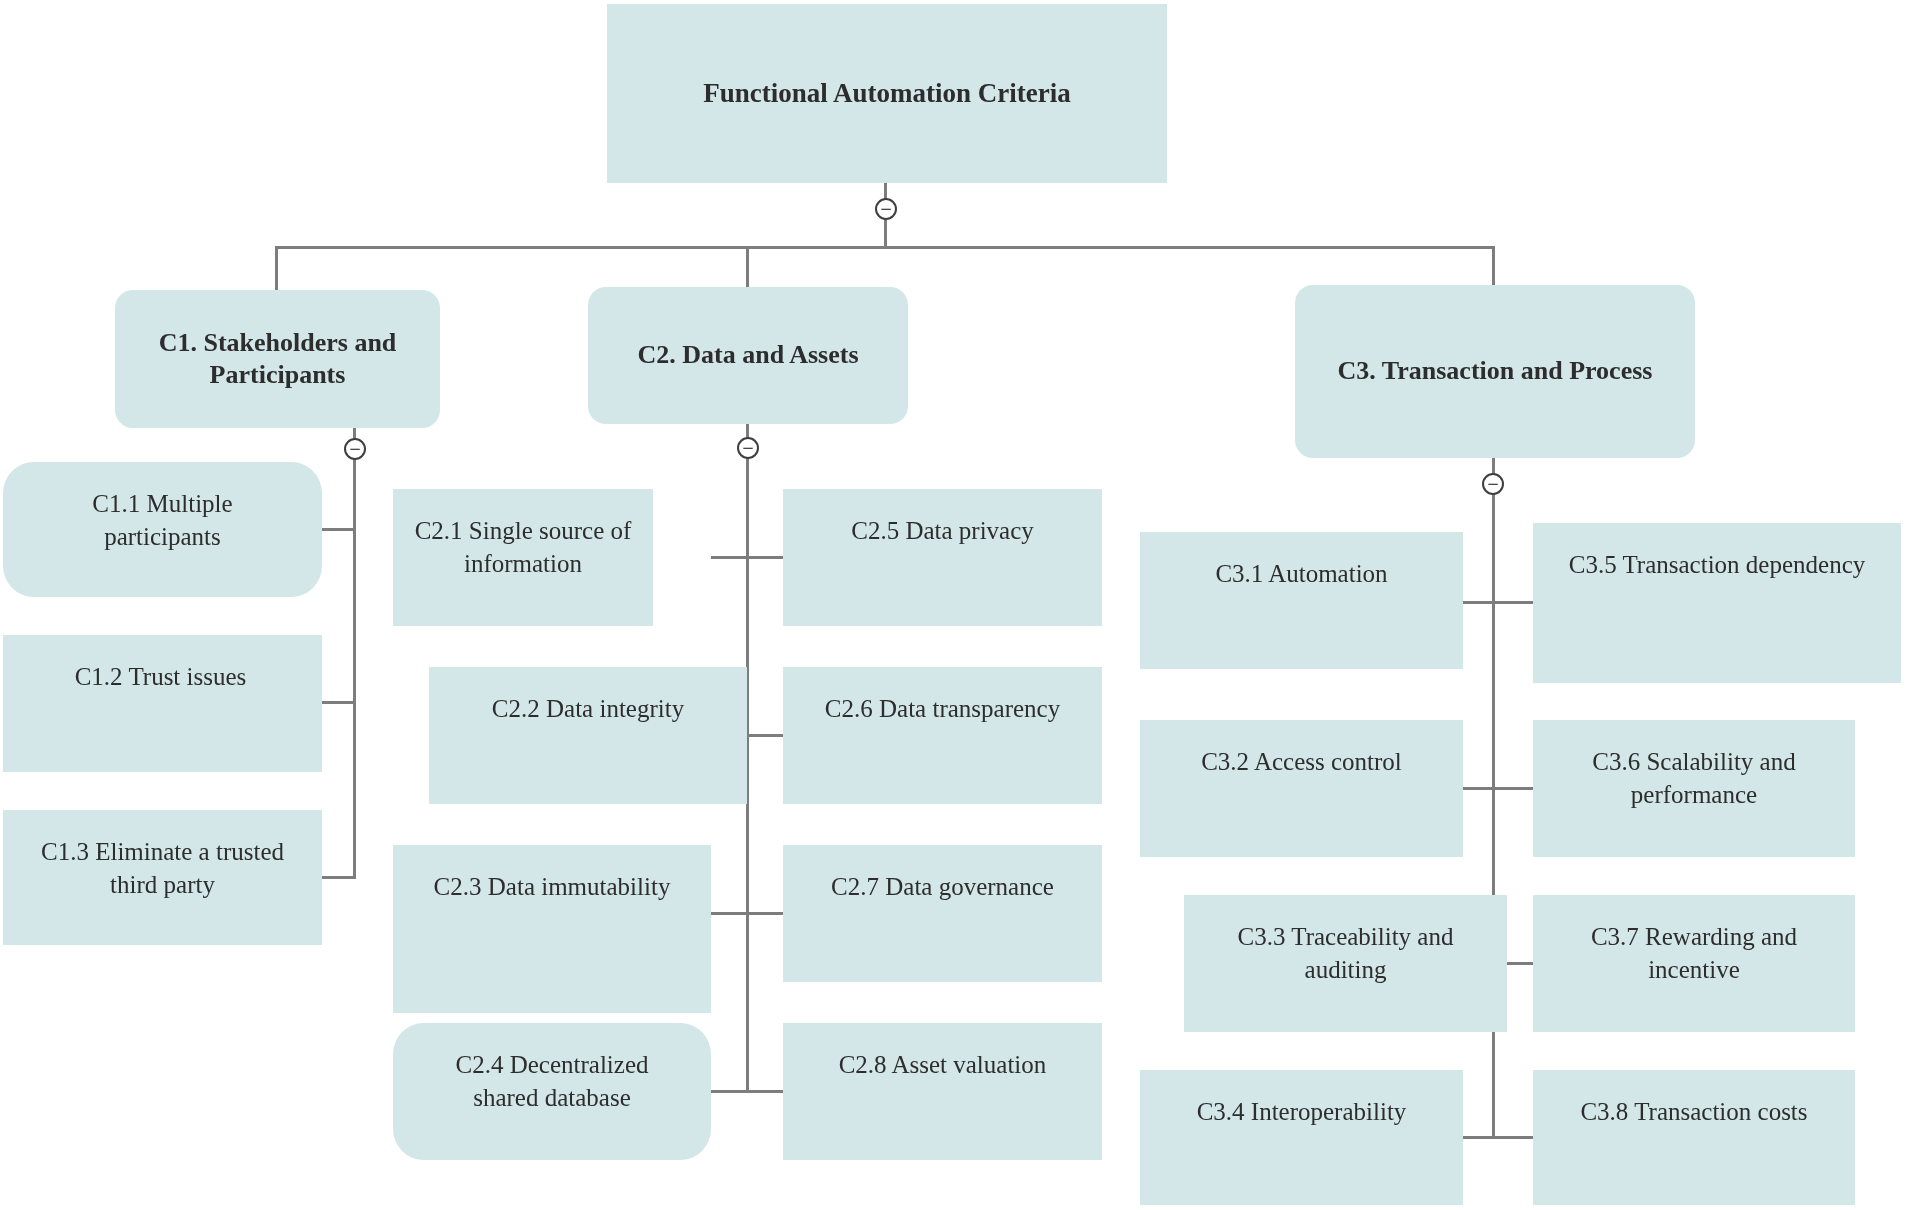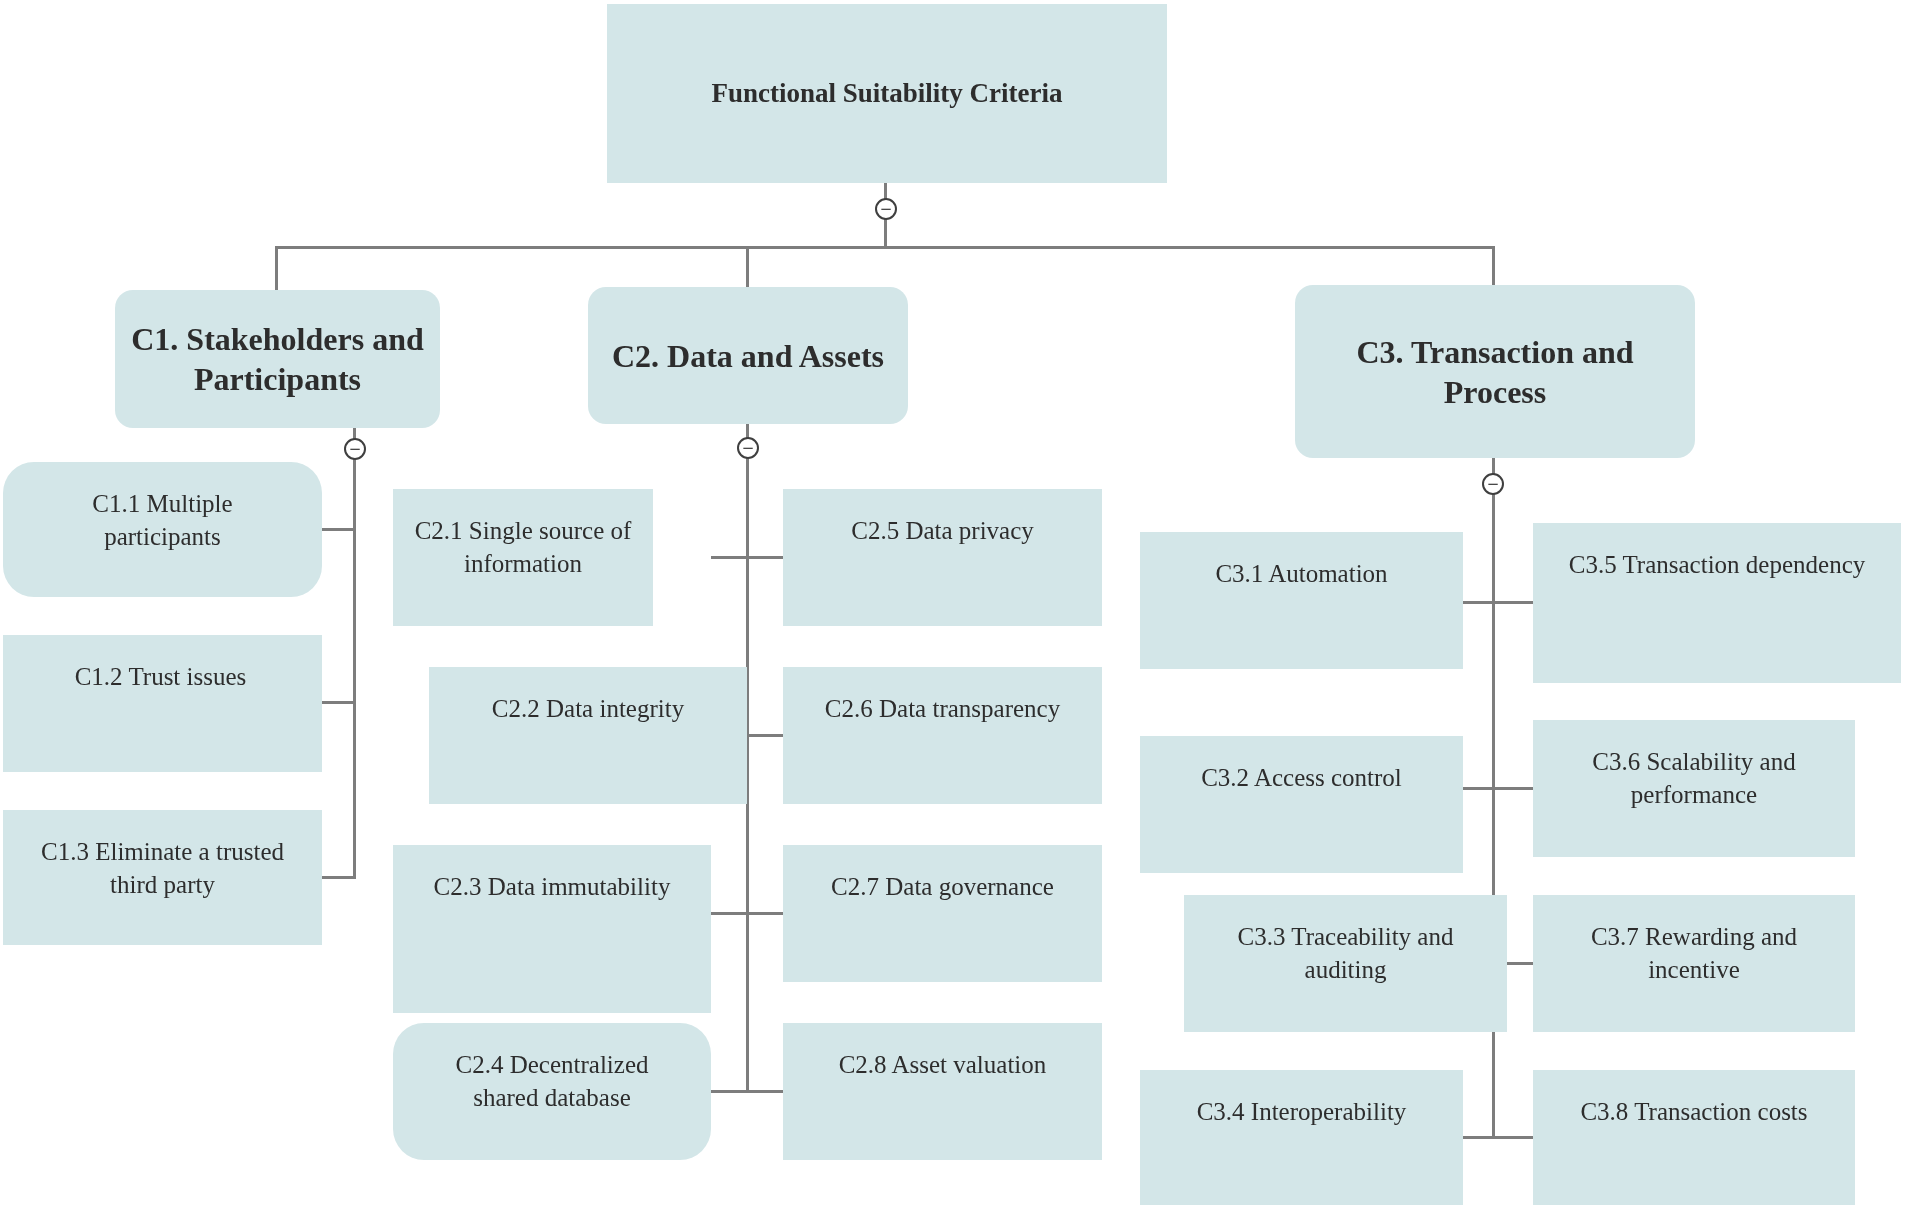--- a/index.html
+++ b/index.html
@@ -17,21 +17,21 @@
     background: #d3e6e8;
     display: flex;
     justify-content: center;
     text-align: center;
     box-sizing: border-box;
   }
   .node span { display: block; }
   .parent {
     align-items: center;
     font-weight: bold;
-    font-size: 32px;
+    font-size: 26px;
     border-radius: 18px;
     line-height: 1.25;
     padding: 0 14px;
   }
   .rootnode {
     align-items: center;
     font-weight: bold;
     font-size: 27px;
     border-radius: 0;
     padding: 0 14px;
@@ -87,21 +87,21 @@
   <div class="line" style="left:711px; top:734px; width:72px; height:3px;"></div>
   <div class="line" style="left:711px; top:912px; width:72px; height:3px;"></div>
   <div class="line" style="left:711px; top:1090px; width:72px; height:3px;"></div>
 
   <div class="line" style="left:1463px; top:601px; width:70px; height:3px;"></div>
   <div class="line" style="left:1463px; top:787px; width:70px; height:3px;"></div>
   <div class="line" style="left:1463px; top:962px; width:70px; height:3px;"></div>
   <div class="line" style="left:1463px; top:1136px; width:70px; height:3px;"></div>
 
   <div class="node rootnode" style="left:607px; top:4px; width:560px; height:179px;">
-    <span>Functional Suitability Criteria</span>
+    <span>Functional Automation Criteria</span>
   </div>
 
   <div class="node parent" style="left:115px; top:290px; width:325px; height:138px;">
     <span>C1. Stakeholders and Participants</span>
   </div>
   <div class="node parent" style="left:588px; top:287px; width:320px; height:137px;">
     <span>C2. Data and Assets</span>
   </div>
   <div class="node parent" style="left:1295px; top:285px; width:400px; height:173px;">
     <span>C3. Transaction and Process</span>
@@ -139,21 +139,21 @@
   <div class="node child" style="left:783px; top:845px; width:319px; height:137px;">
     <span>C2.7 Data governance</span>
   </div>
   <div class="node child" style="left:783px; top:1023px; width:319px; height:137px;">
     <span>C2.8 Asset valuation</span>
   </div>
 
   <div class="node child" style="left:1140px; top:532px; width:323px; height:137px;">
     <span>C3.1 Automation</span>
   </div>
-  <div class="node child" style="left:1140px; top:720px; width:323px; height:137px;margin-top:16px;">
+  <div class="node child" style="left:1140px; top:720px; width:323px; height:137px;">
     <span>C3.2 Access control</span>
   </div>
   <div class="node child" style="left:1140px; top:895px; width:323px; height:137px;margin-left:44px;">
     <span>C3.3 Traceability and auditing</span>
   </div>
   <div class="node child" style="left:1140px; top:1070px; width:323px; height:135px;">
     <span>C3.4 Interoperability</span>
   </div>
 
   <div class="node child" style="left:1533px; top:523px; width:368px; height:160px;">

